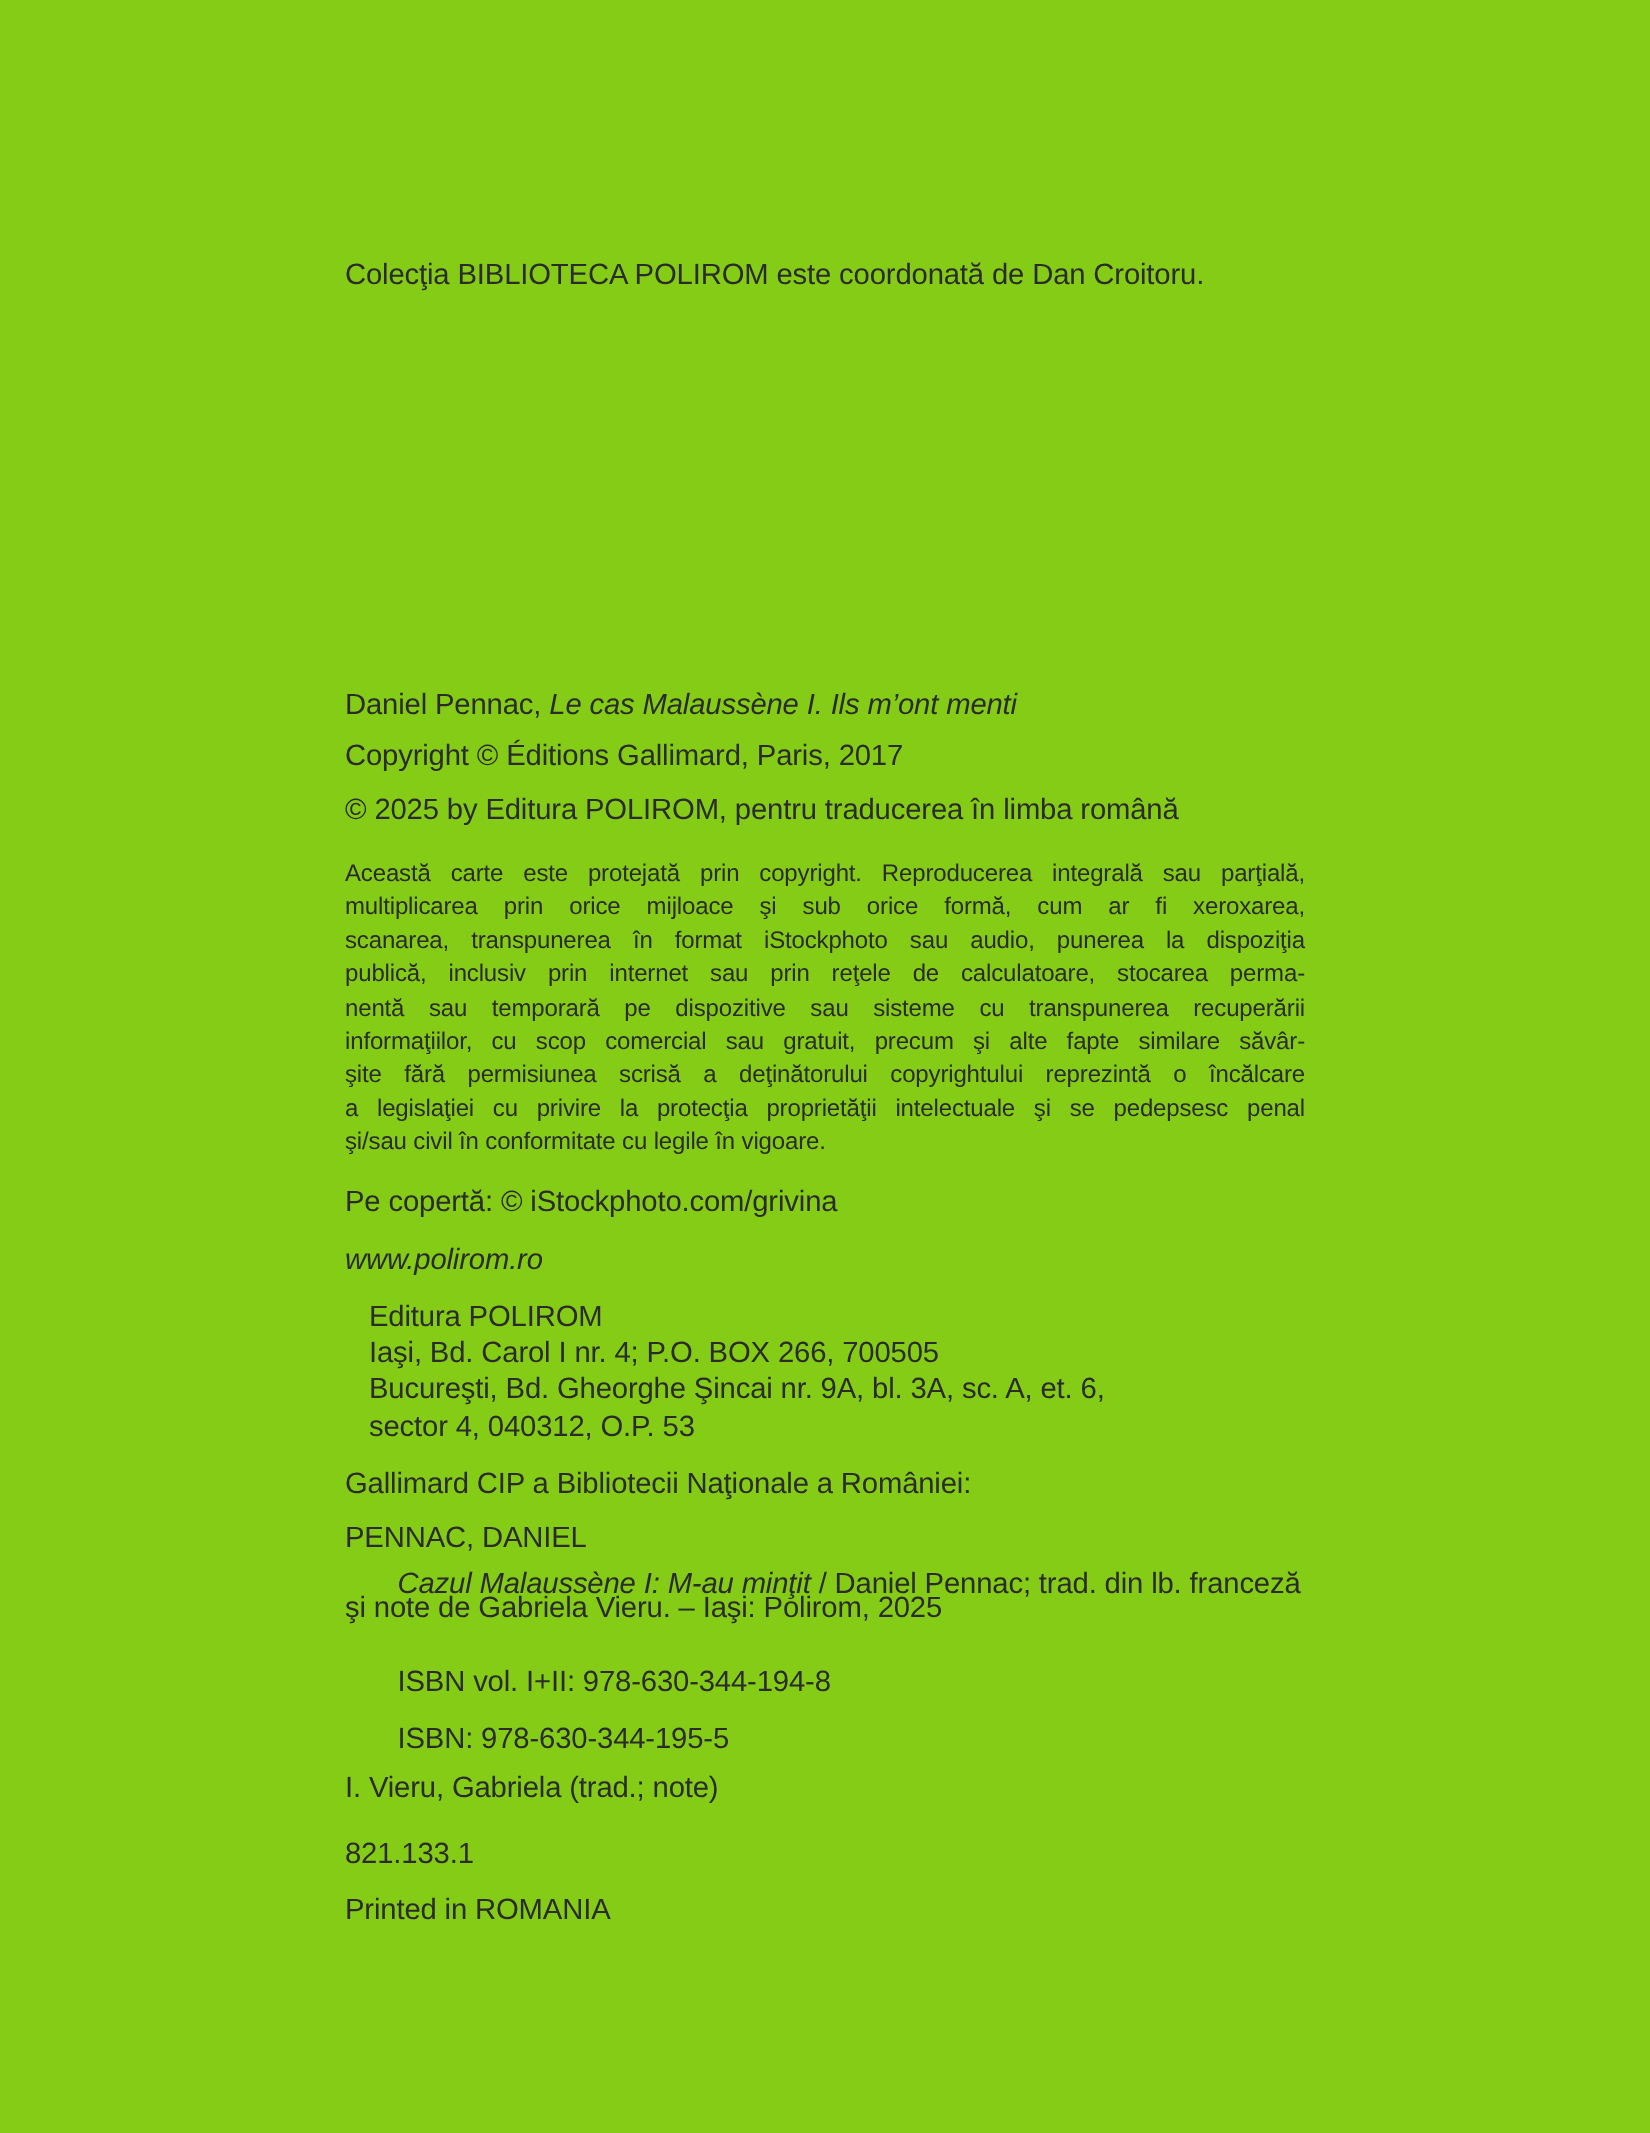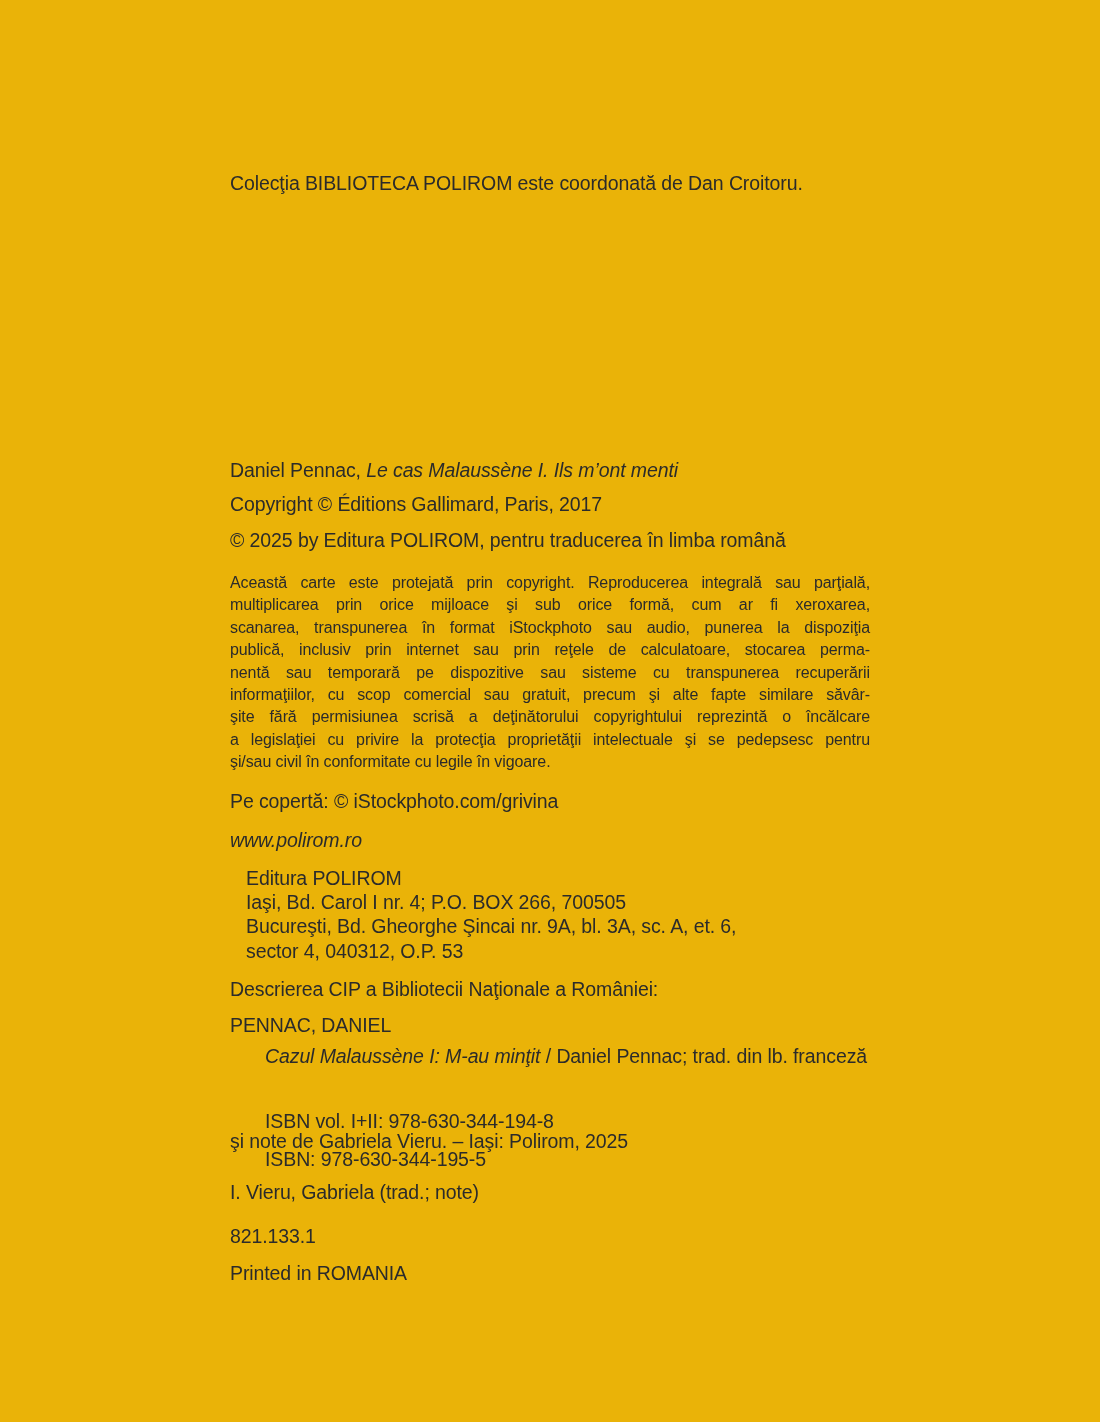--- a/index.html
+++ b/index.html
@@ -4,21 +4,21 @@
 <style>
   html, body {
     margin: 0;
     padding: 0;
     background: #ffffff;
   }
   .page {
     position: relative;
     width: 1100px;
     height: 1422px;
-    background: #eab308;
+    background: #84cc16;
     color: #2b2b2b;
     font-family: "Liberation Sans", sans-serif;
     overflow: hidden;
   }
   .line {
     position: absolute;
     left: 230px;
     font-size: 19.5px;
     line-height: 1.25;
     white-space: nowrap;
@@ -76,42 +76,42 @@
   <div class="line" style="top:528px">© 2025 by Editura POLIROM, pentru traducerea în limba română</div>
 
   <div class="legal">
     <div class="jline">Această carte este protejată prin copyright. Reproducerea integrală sau parţială,</div>
     <div class="jline">multiplicarea prin orice mijloace şi sub orice formă, cum ar fi xeroxarea,</div>
     <div class="jline">scanarea, transpunerea în format iStockphoto sau audio, punerea la dispoziţia</div>
     <div class="jline">publică, inclusiv prin internet sau prin reţele de calculatoare, stocarea perma-</div>
     <div class="jline">nentă sau temporară pe dispozitive sau sisteme cu transpunerea recuperării</div>
     <div class="jline">informaţiilor, cu scop comercial sau gratuit, precum şi alte fapte similare săvâr-</div>
     <div class="jline">şite fără permisiunea scrisă a deţinătorului copyrightului reprezintă o încălcare</div>
-    <div class="jline">a legislaţiei cu privire la protecţia proprietăţii intelectuale şi se pedepsesc pentru</div>
+    <div class="jline">a legislaţiei cu privire la protecţia proprietăţii intelectuale şi se pedepsesc penal</div>
     <div class="jline jline-last">şi/sau civil în conformitate cu legile în vigoare.</div>
   </div>
 
   <div class="line" style="top:789px">Pe copertă: © iStockphoto.com/grivina</div>
 
   <div class="line italic" style="top:828px">www.polirom.ro</div>
 
   <div class="pubblock">
     <div>Editura POLIROM</div>
     <div>Iaşi, Bd. Carol I nr. 4; P.O. BOX 266, 700505</div>
     <div>Bucureşti, Bd. Gheorghe Şincai nr. 9A, bl. 3A, sc. A, et. 6,</div>
     <div>sector 4, 040312, O.P. 53</div>
   </div>
 
-  <div class="line" style="top:977px">Descrierea CIP a Bibliotecii Naţionale a României:</div>
+  <div class="line" style="top:977px">Gallimard CIP a Bibliotecii Naţionale a României:</div>
 
   <div class="line" style="top:1013px">PENNAC, DANIEL</div>
 
   <div class="line indent" style="top:1044px"><span class="italic">Cazul Malaussène I: M-au minţit</span><span> / Daniel Pennac; trad. din lb. franceză</span></div>
 
-  <div class="line" style="top:1129px">şi note de Gabriela Vieru. – Iaşi: Polirom, 2025</div>
+  <div class="line" style="top:1060px">şi note de Gabriela Vieru. – Iaşi: Polirom, 2025</div>
 
   <div class="line indent" style="top:1109px">ISBN vol. I+II: 978-630-344-194-8</div>
 
   <div class="line indent" style="top:1147px">ISBN: 978-630-344-195-5</div>
 
   <div class="line" style="top:1180px">I. Vieru, Gabriela (trad.; note)</div>
 
   <div class="line" style="top:1224px">821.133.1</div>
 
   <div class="line" style="top:1261px">Printed in ROMANIA</div>

